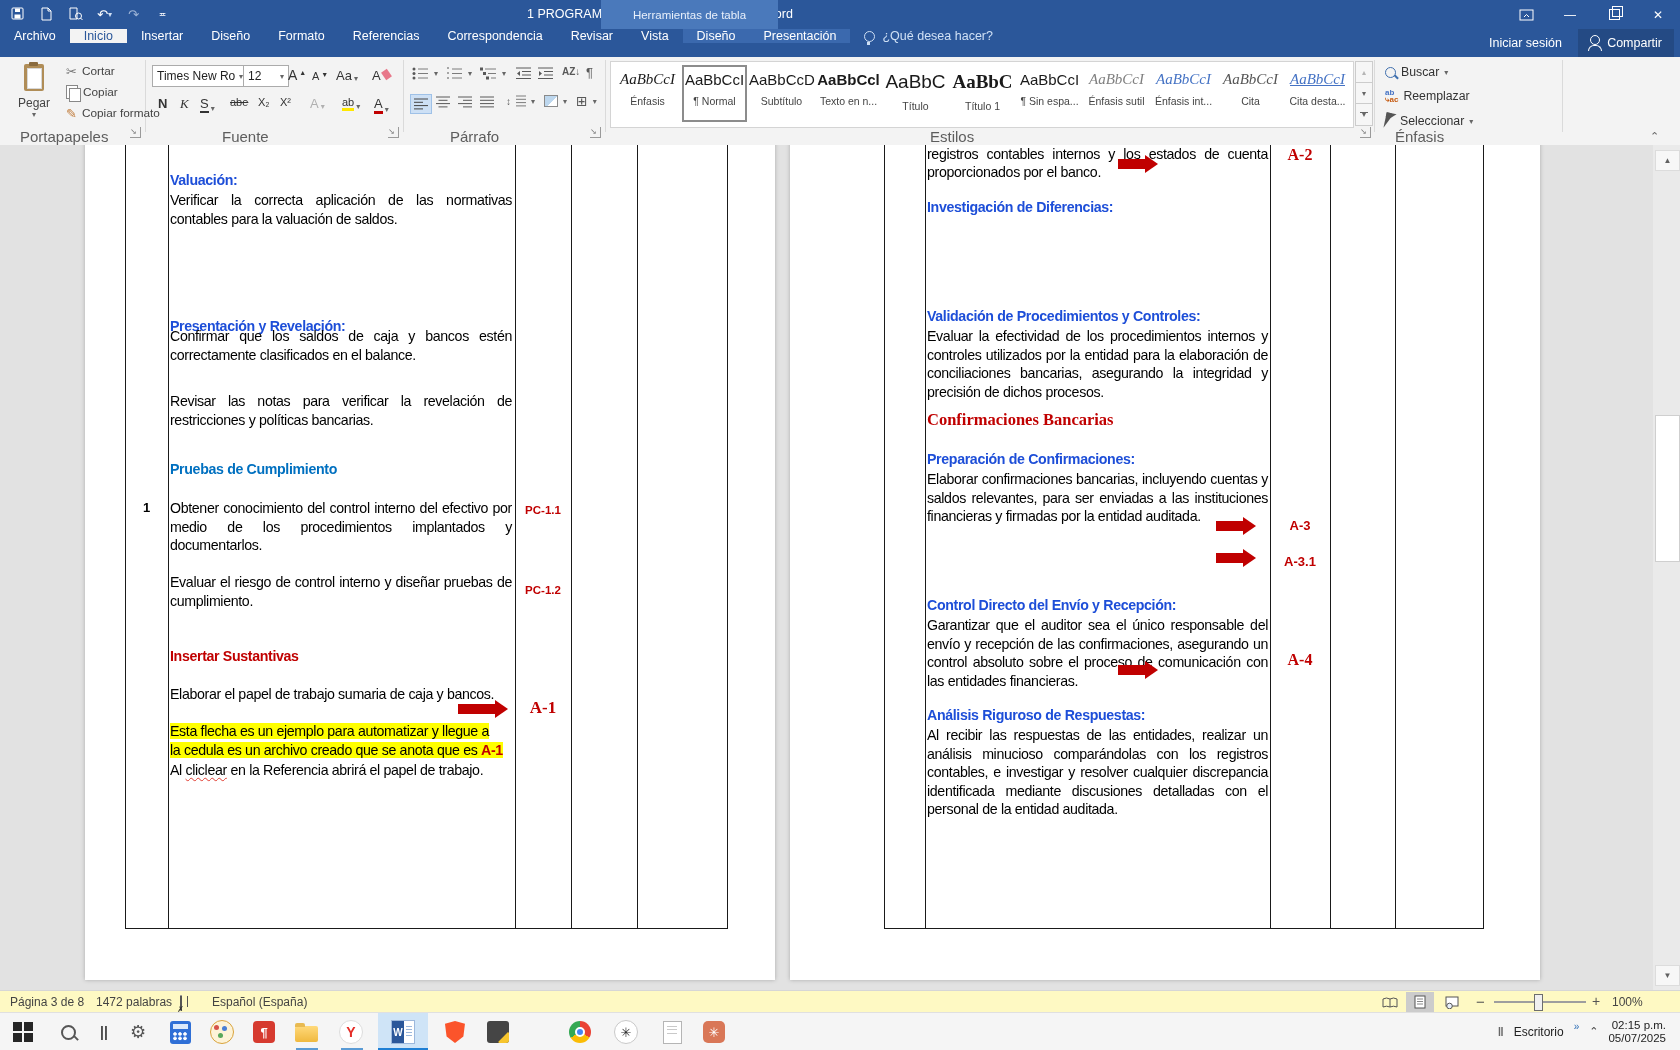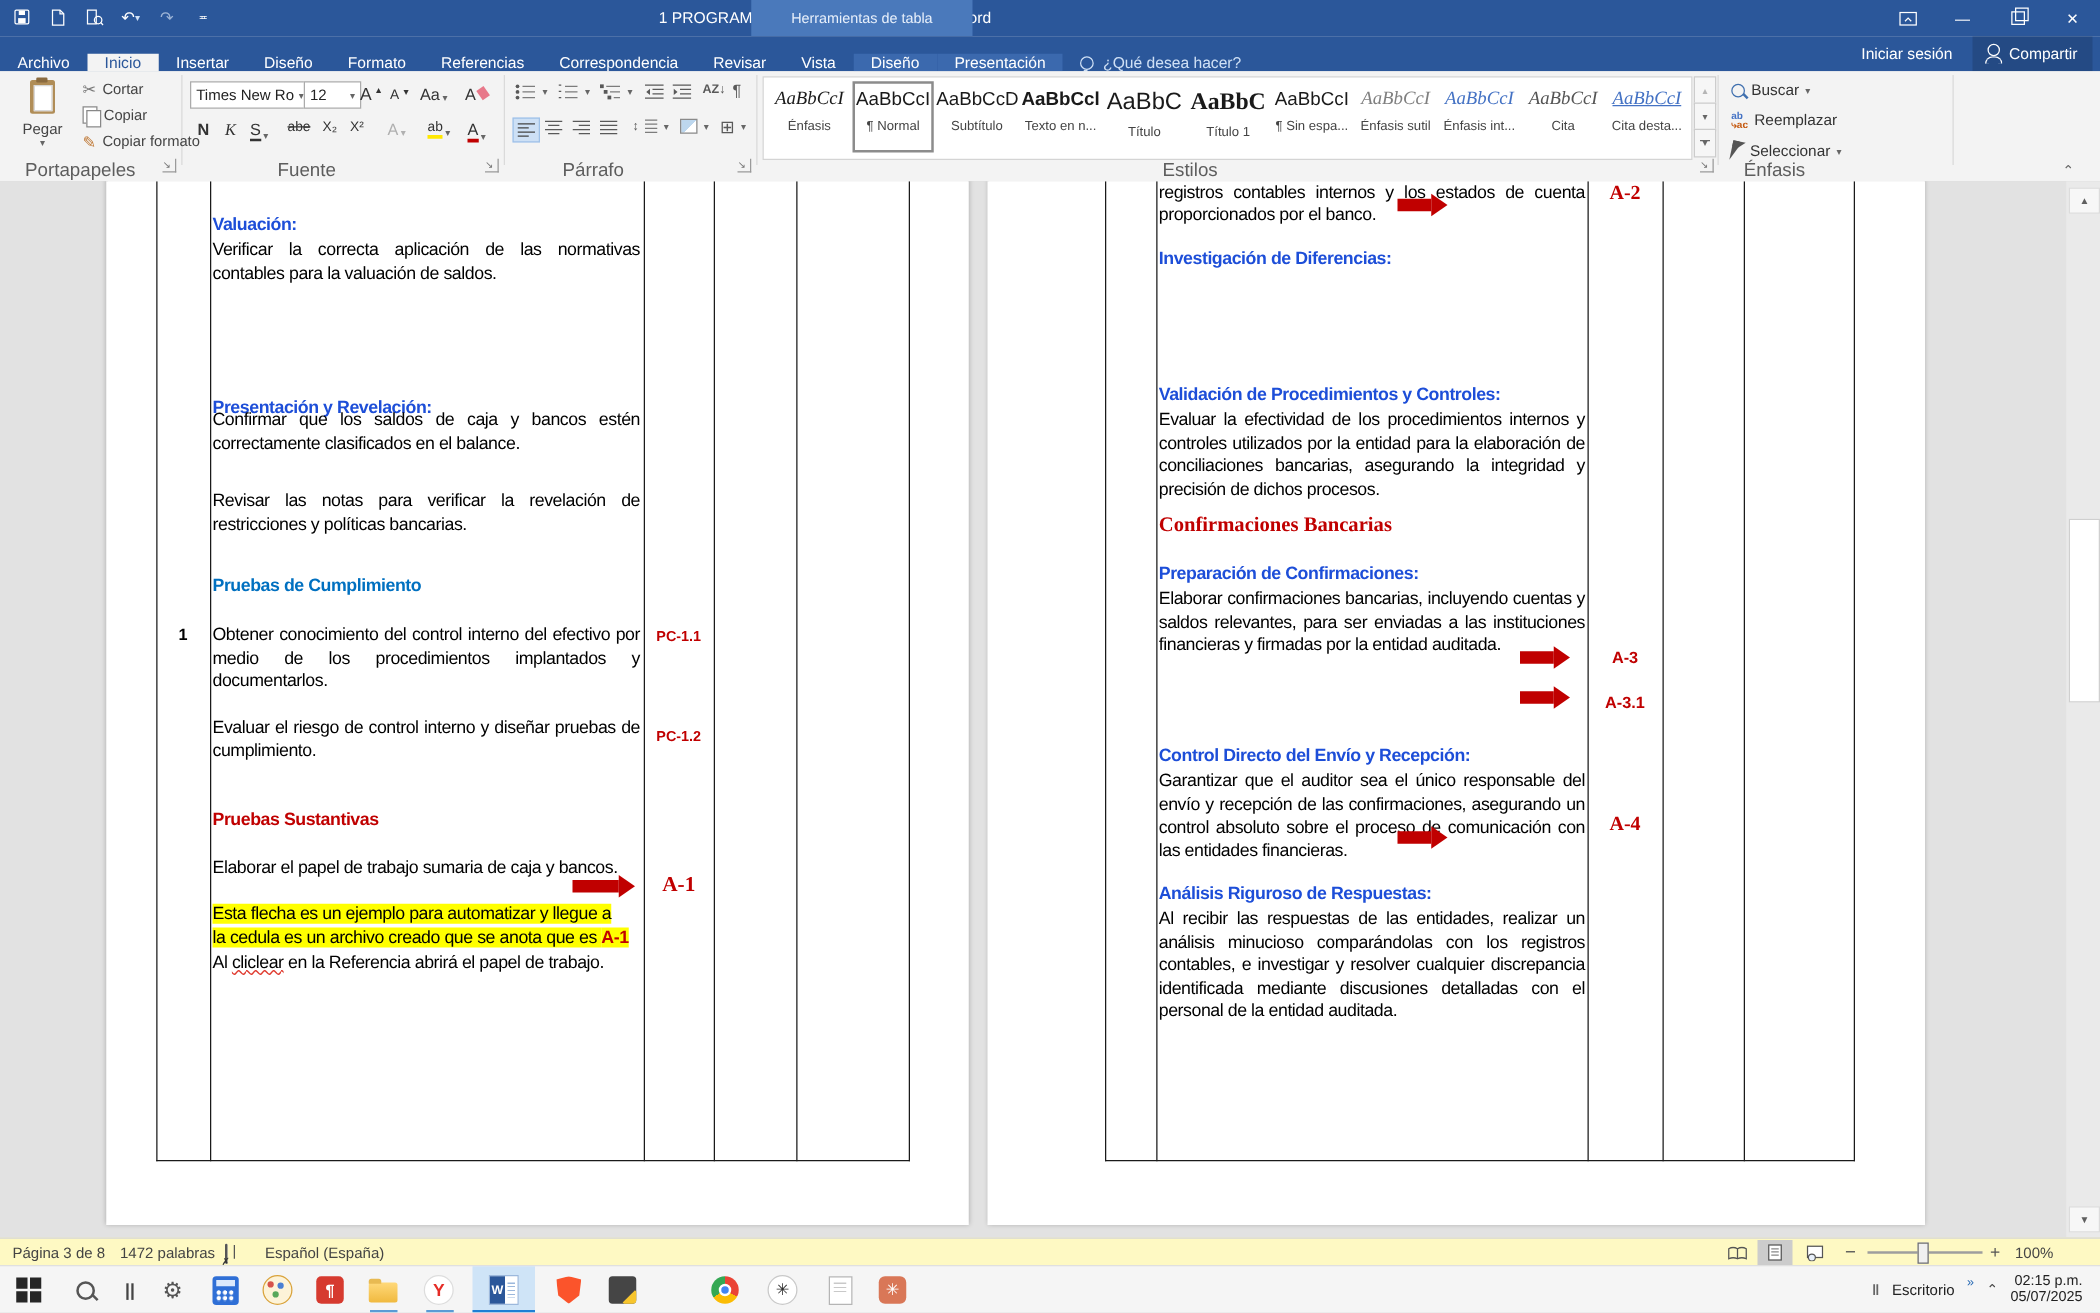--- a/index.html
+++ b/index.html
@@ -13,21 +13,21 @@
   .qicon{width:15px;height:15px;display:inline-flex;align-items:center;justify-content:center;color:#fff;font-size:13px}
   .qicon.dim{color:#9db4d6}
   #title{left:400px;top:7px;width:520px;text-align:center;font-size:12.5px;color:#fff}
   #ctxblock{left:601px;top:0;width:177px;height:29px;background:#4a79bb;color:#e8f0fb;
             font-size:11.5px;display:flex;align-items:center;justify-content:center}
   #winbtns{right:0;top:0;display:flex;height:29px}
   .winbtn{width:44px;height:29px;display:flex;align-items:center;justify-content:center;font-size:12px;color:#fff}
   .restore-glyph{width:9px;height:9px;border:1px solid #fff;position:relative;background:#2b579a}
   .restore-glyph::before{content:"";position:absolute;left:2px;top:-4px;width:9px;height:9px;border:1px solid #fff}
   
-  #tabrow{left:0;top:29px;width:1680px;height:28px;background:#2b579a;display:flex;align-items:flex-end}
+  #tabrow{left:0;top:29px;width:1680px;height:28px;background:#2b579a;display:flex;align-items:flex-start}
   .tab{padding:0 14px;display:flex;align-items:center;font-size:12.5px;color:#fff;white-space:nowrap}
   .tab.active{background:#f3f3f3;color:#2b579a}
   .tab.ctx{background:#3b69ae}
   #searchhint{display:flex;align-items:center;gap:7px;margin-left:14px;color:#cfe0f5;font-size:12.5px}
   .bulb{width:9px;height:9px;border:1.3px solid #cfe0f5;border-radius:50%;position:relative}
   .bulb::after{content:"";position:absolute;left:2px;bottom:-4px;width:3px;height:3px;background:#cfe0f5}
   #signin{right:118px;top:29px;height:28px;display:flex;align-items:center;font-size:12.5px;color:#fff}
   #sharebtn{right:6px;top:29px;height:28px;display:flex;align-items:center;gap:7px;padding:0 12px;
             font-size:12.5px;color:#fff;background:rgba(0,0,0,.14)}
   .person{width:8px;height:8px;border:1.3px solid #fff;border-radius:50%;position:relative;margin-top:-6px}
@@ -457,21 +457,21 @@
   <div class="dp" style="left:170px;top:46px;width:342px">Verificar la correcta aplicación de las normativas contables para la valuación de saldos.</div>
   <div class="dh" style="left:170px;top:173px">Presentación y Revelación:</div>
   <div class="dp" style="left:170px;top:182px;width:342px">Confirmar que los saldos de caja y bancos estén correctamente clasificados en el balance.</div>
   <div class="dp" style="left:170px;top:247px;width:342px">Revisar las notas para verificar la revelación de restricciones y políticas bancarias.</div>
   <div class="dh blueh" style="left:170px;top:316px">Pruebas de Cumplimiento</div>
   <div class="refsm" style="left:125px;top:355px;width:43px;font-size:13px;color:#000">1</div>
   <div class="dp" style="left:170px;top:354px;width:342px">Obtener conocimiento del control interno del efectivo por medio de los procedimientos implantados y documentarlos.</div>
   <div class="refsm" style="left:515px;top:359px;width:56px">PC-1.1</div>
   <div class="dp" style="left:170px;top:428px;width:342px">Evaluar el riesgo de control interno y diseñar pruebas de cumplimiento.</div>
   <div class="refsm" style="left:515px;top:439px;width:56px">PC-1.2</div>
-  <div class="dh redh" style="left:170px;top:503px">Pruebas Sustantivas</div>
+  <div class="dh redh" style="left:170px;top:503px">Insertar Sustantivas</div>
   <div class="dp" style="left:170px;top:540px;width:342px;text-align:left">Elaborar el papel de trabajo sumaria de caja y bancos.</div>
   <div class="arr" style="left:458px;top:559px;width:37px"></div>
   <div class="refsr" style="left:515px;top:553px;width:56px;font-size:17px">A-1</div>
   <div class="dp" style="left:170px;top:577px;width:344px;text-align:left;line-height:19.3px">
     <span class="hl">Esta flecha es un ejemplo para automatizar y llegue a</span><br>
     <span class="hl">la cedula es un archivo creado que se anota que es </span><span class="hlred">A-1</span><br>
     <span>Al </span><span class="sp">cliclear</span><span> en la Referencia abrirá el papel de trabajo.</span>
   </div>
 
   <div class="dp stretch" style="left:927px;top:0px;width:341px">registros contables internos y los estados de cuenta</div>

